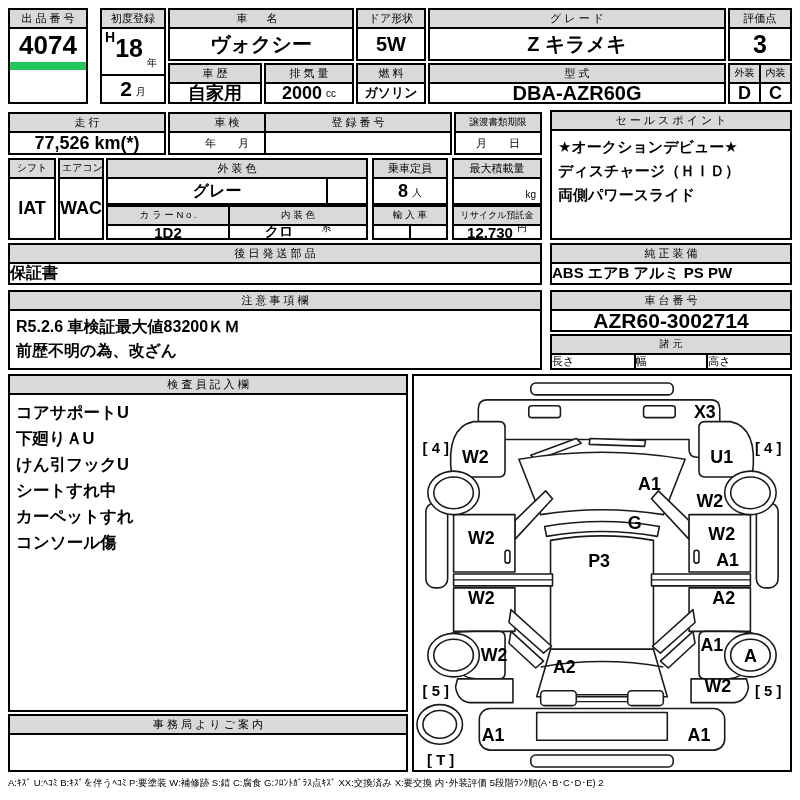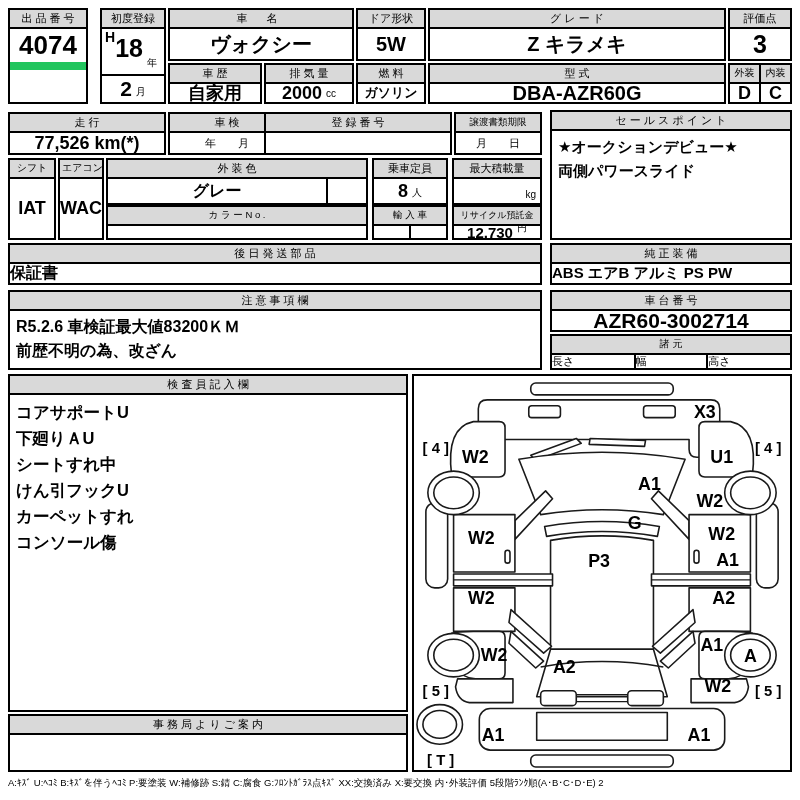--- a/index.html
+++ b/index.html
@@ -119,20 +119,21 @@
 
   <div class="box" style="left:454px;top:112px;width:88px;height:43px">
     <div class="hdr sm">譲渡書類期限</div>
     <div class="val" style="font-weight:normal;font-size:11px;align-items:flex-end;padding-bottom:2px">月　　日</div>
   </div>
 
   <div class="box" style="left:550px;top:110px;width:242px;height:130px">
     <div class="hdr">セ ー ル ス ポ イ ン ト</div>
     <div class="val lines" style="font-size:15px;line-height:24px">
         <div>★オークションデビュー★</div>
+        <div>ディスチャージ（ＨＩＤ）</div>
         <div>両側パワースライド</div>
       </div>
   </div>
 
   <div class="box" style="left:8px;top:158px;width:48px;height:82px">
     <div class="hdr" style="font-size:10px">シフト</div>
     <div class="val" style="font-size:18px">IAT</div>
   </div>
 
   <div class="box" style="left:58px;top:158px;width:46px;height:82px">
@@ -154,21 +155,21 @@
       <span style="font-size:18px">8</span>
       <span class="unit">人</span>
     </div>
   </div>
 
   <div class="box" style="left:452px;top:158px;width:90px;height:47px">
     <div class="hdr">最大積載量</div>
     <div class="val" style="justify-content:flex-end;padding-right:4px;font-weight:normal;font-size:10px;align-items:flex-end;padding-bottom:3px">kg</div>
   </div>
 
-  <div class="box" style="left:106px;top:205px;width:262px;height:35px;flex-direction:column">
+  <div class="box" style="left:106px;top:205px;width:262px;height:35px;flex-direction:row">
     <div style="flex:0 0 120px;display:flex;flex-direction:column">
       <div class="hdr sm">カ ラ ー N o .</div>
       <div class="val" style="font-size:15px">1D2</div>
     </div>
     <div class="cellsplit" style="flex:1;display:flex;flex-direction:column">
       <div class="hdr sm">内 装 色</div>
       <div class="val">
         <span style="font-size:14px">クロ</span>
         <span class="unit" style="margin-left:28px">系</span>
       </div>
@@ -221,22 +222,22 @@
       <div class="val left cellsplit" style="font-weight:normal;font-size:11px">幅</div>
       <div class="val left cellsplit" style="font-weight:normal;font-size:11px">高さ</div>
     </div>
   </div>
 
   <div class="box" style="left:8px;top:374px;width:400px;height:338px">
     <div class="hdr">検 査 員 記 入 欄</div>
     <div class="val lines" style="font-size:16.5px;line-height:26px">
         <div>コアサポートU</div>
         <div>下廻りＡU</div>
+        <div>けん引フックU</div>
         <div>シートすれ中</div>
-        <div>けん引フックU</div>
         <div>カーペットすれ</div>
         <div>コンソール傷</div>
       </div>
   </div>
 
   <div class="box" style="left:8px;top:714px;width:400px;height:58px">
     <div class="hdr">事 務 局 よ り ご 案 内</div>
     <div class="val"></div>
   </div>
 

